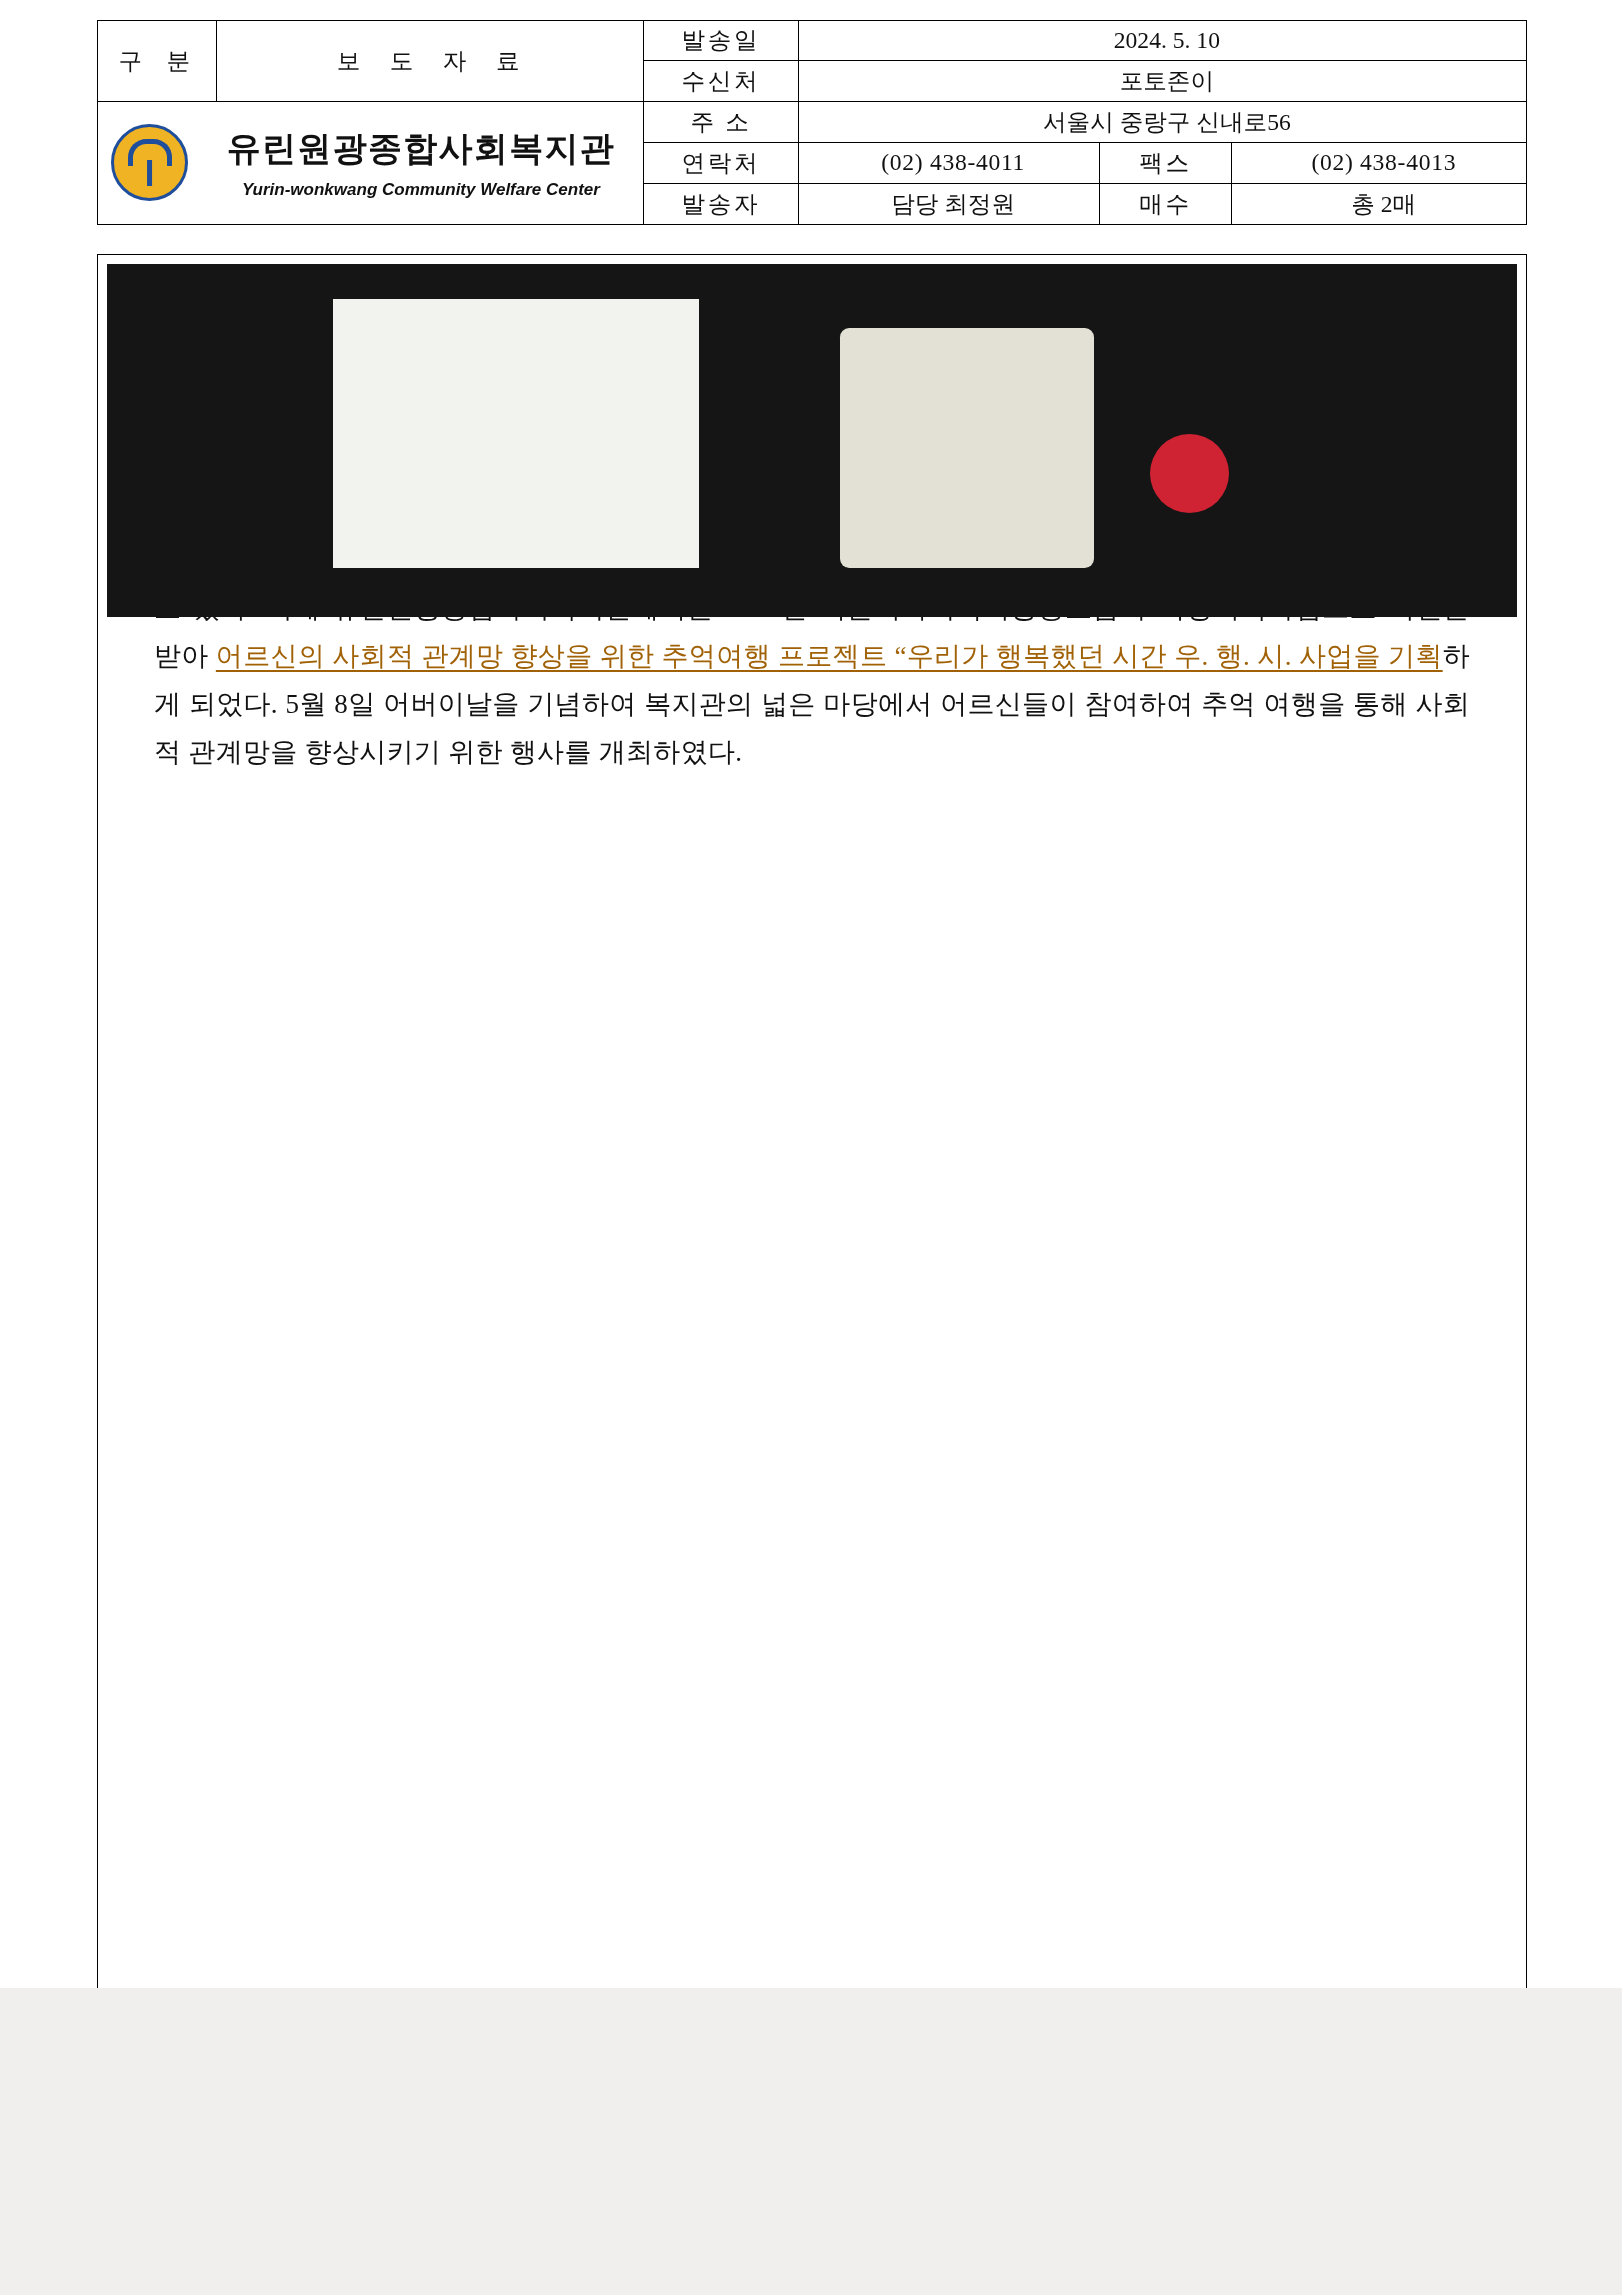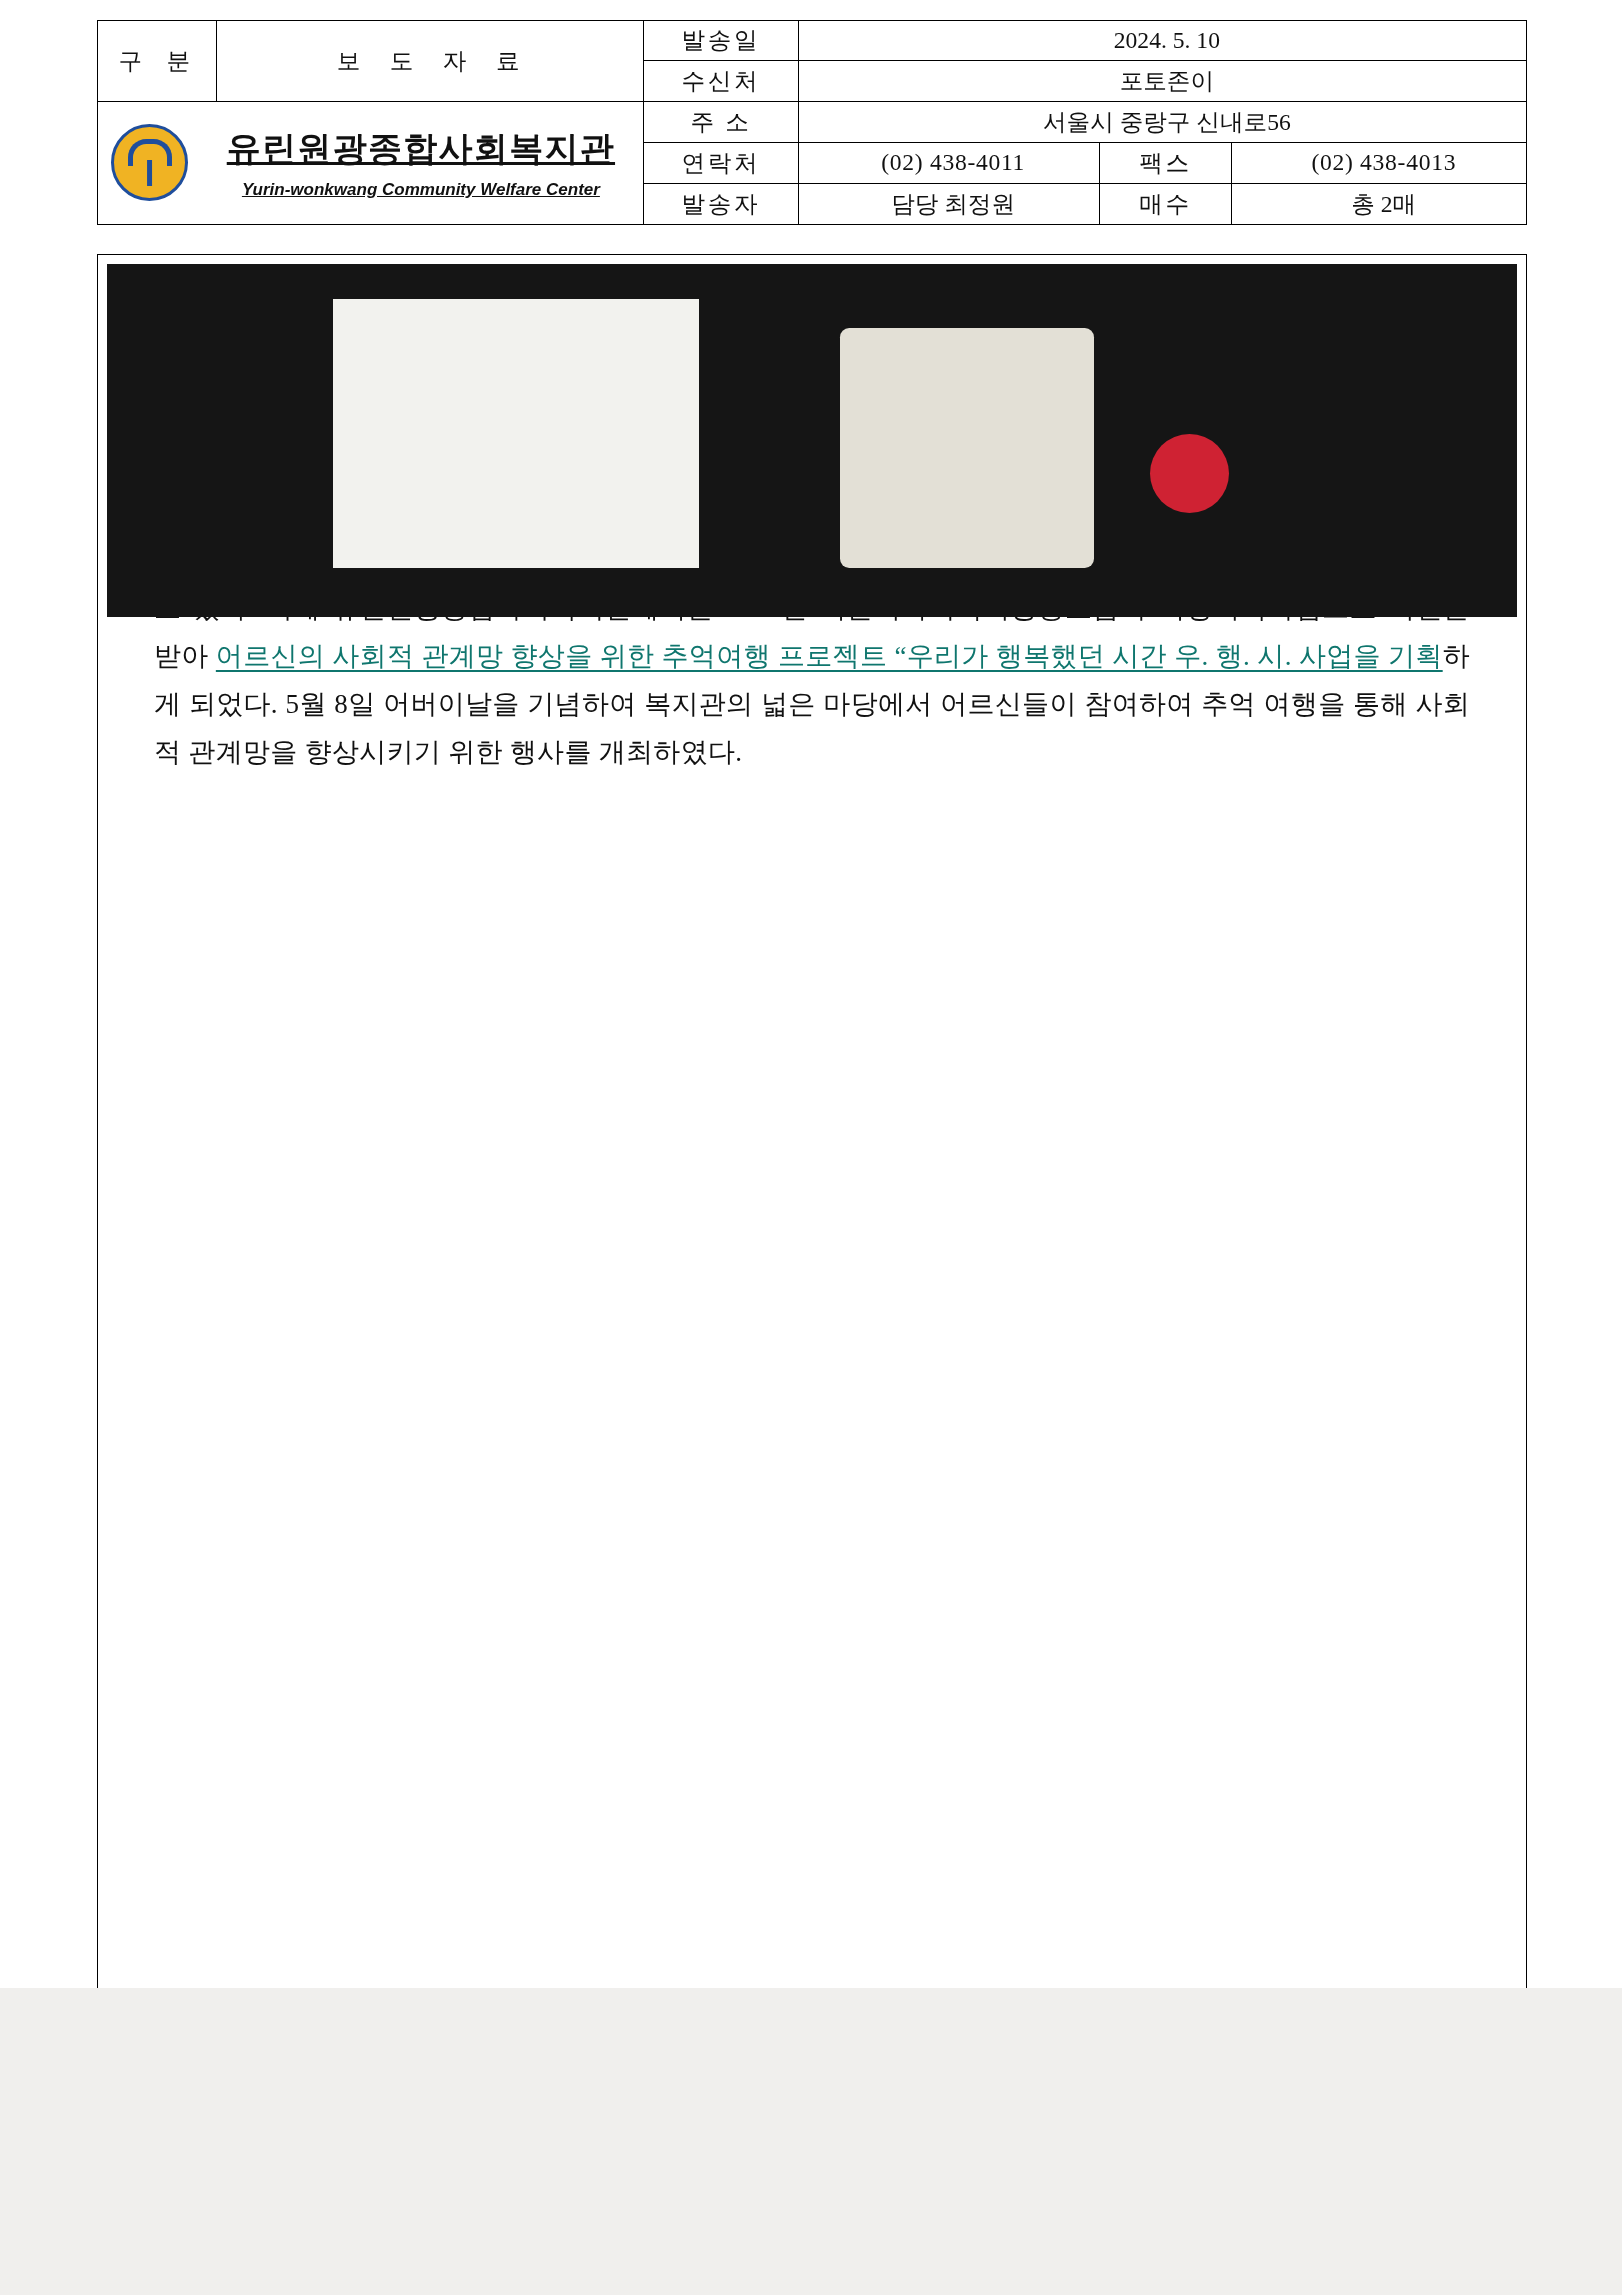--- a/index.html
+++ b/index.html
@@ -62,21 +62,20 @@
   }
   .value-cell.bold { font-weight: normal; letter-spacing: 0.7px;}
   .value-center { text-align: center; }
 
   
   .logo-block {
     display: flex;
     align-items: center;
     gap: 17px;
     padding-left: 6.5px;
-    text-decoration: underline;
   }
   .logo-mark {
     width: 71px;
     height: 71px;
     border-radius: 50%;
     background: #f0b323;
     border: 3.3px solid #1f4e9c;
     position: relative;
     flex: 0 0 auto;
   }
@@ -208,21 +207,21 @@
   
   .article {
     margin: 19.6px 56px 0 56px;
     font-size: 27px;
     line-height: 1.78;
     text-align: justify;
     letter-spacing: 0.3px;
   }
   .article p { margin: 0 0 11.8px 0; text-indent: 31px; }
   .ul-blue {
-    color: #0f766e;
+    color: #a16207;
     text-decoration: underline;
     text-underline-offset: 5.2px;
     font-family: Liberation Serif, serif;
   }
 </style>
 </head>
 <body>
 
 <div class="page">
 

